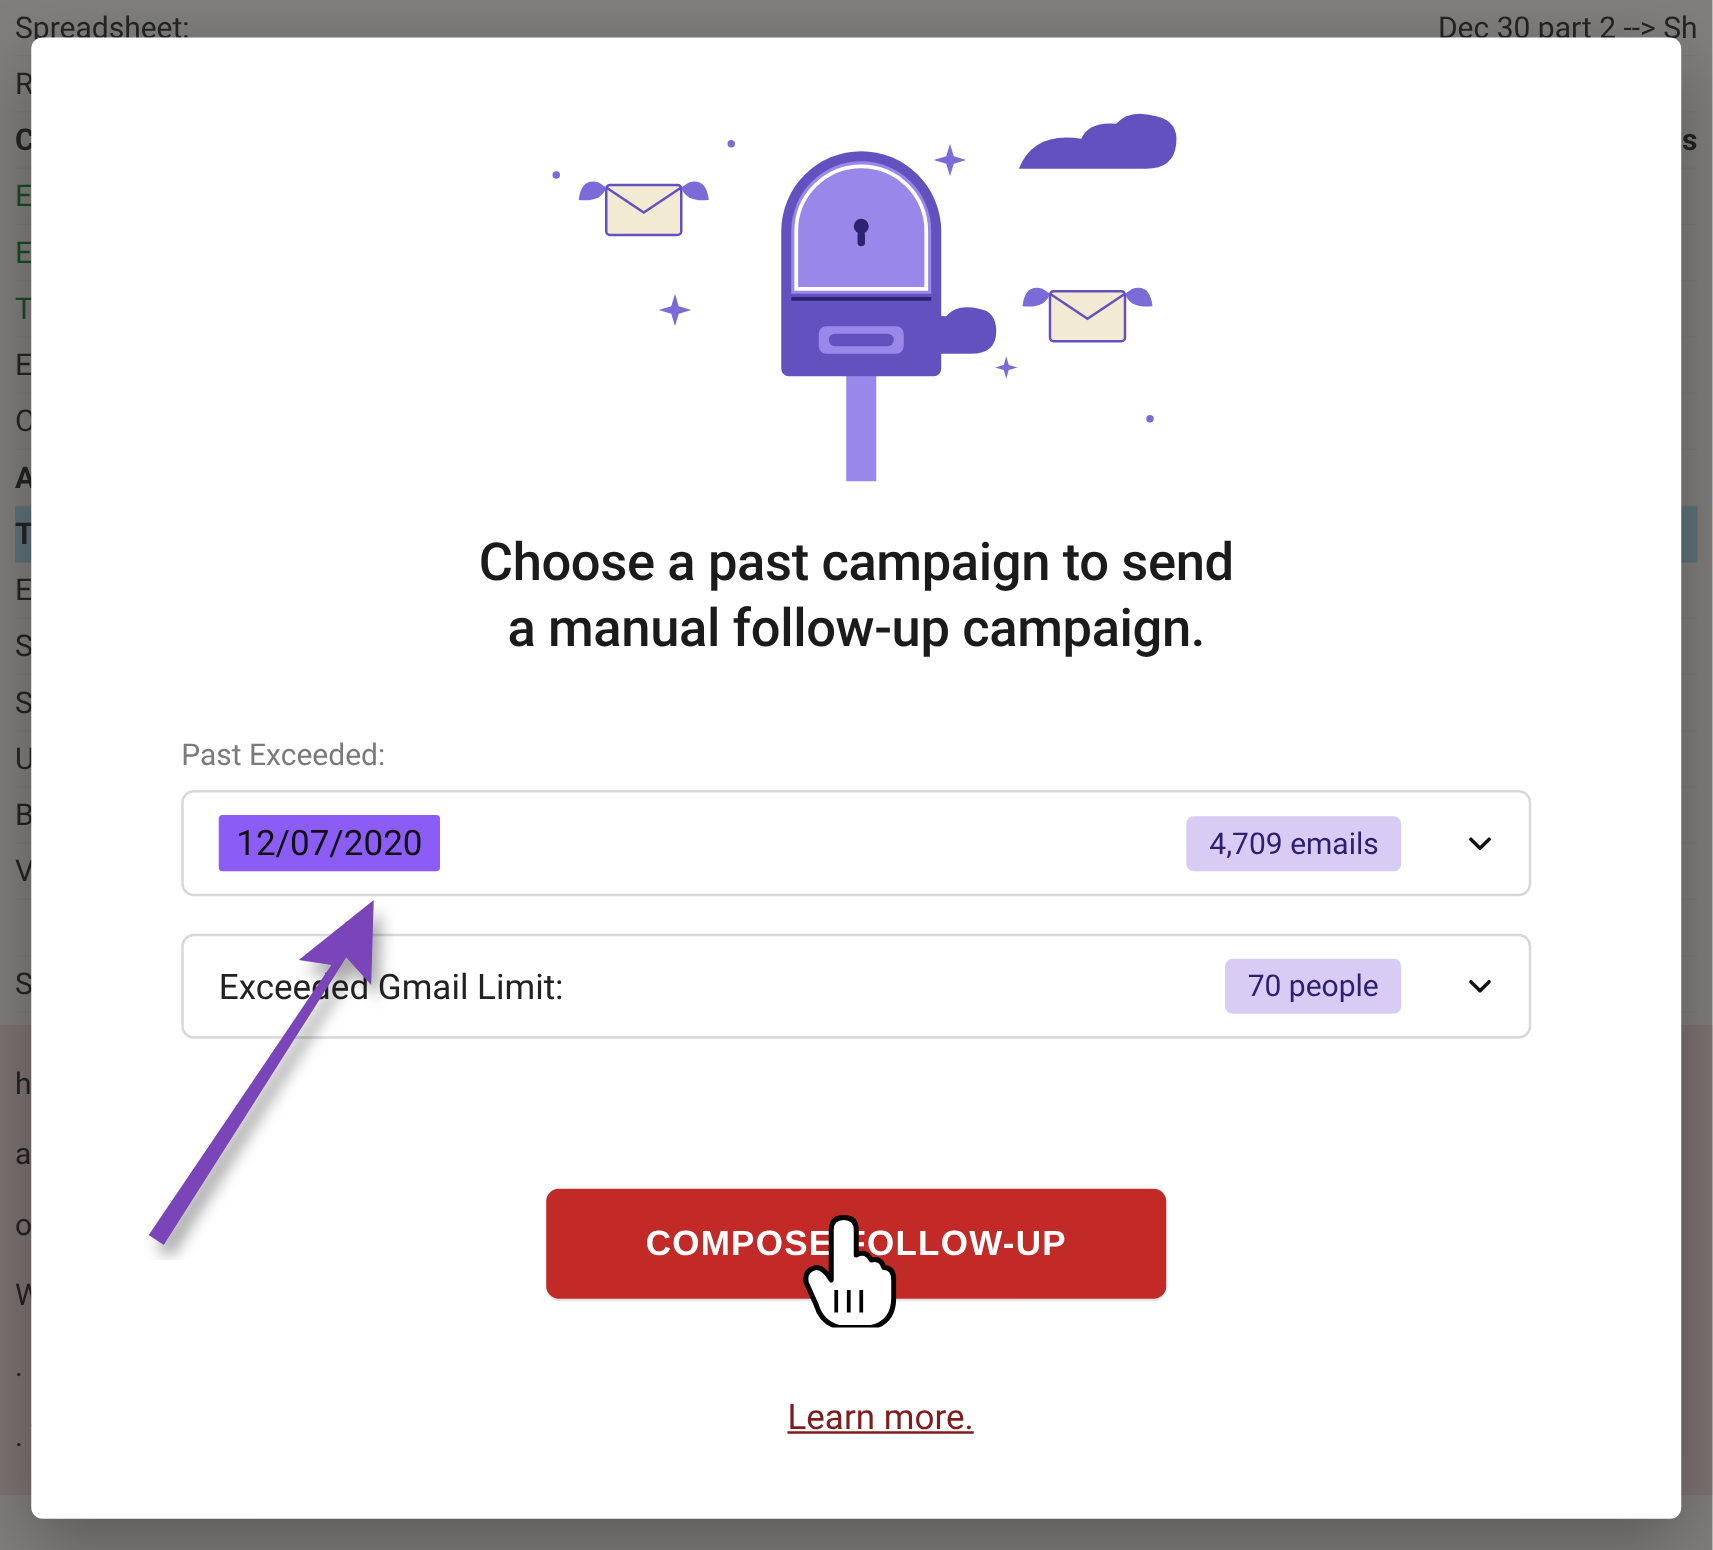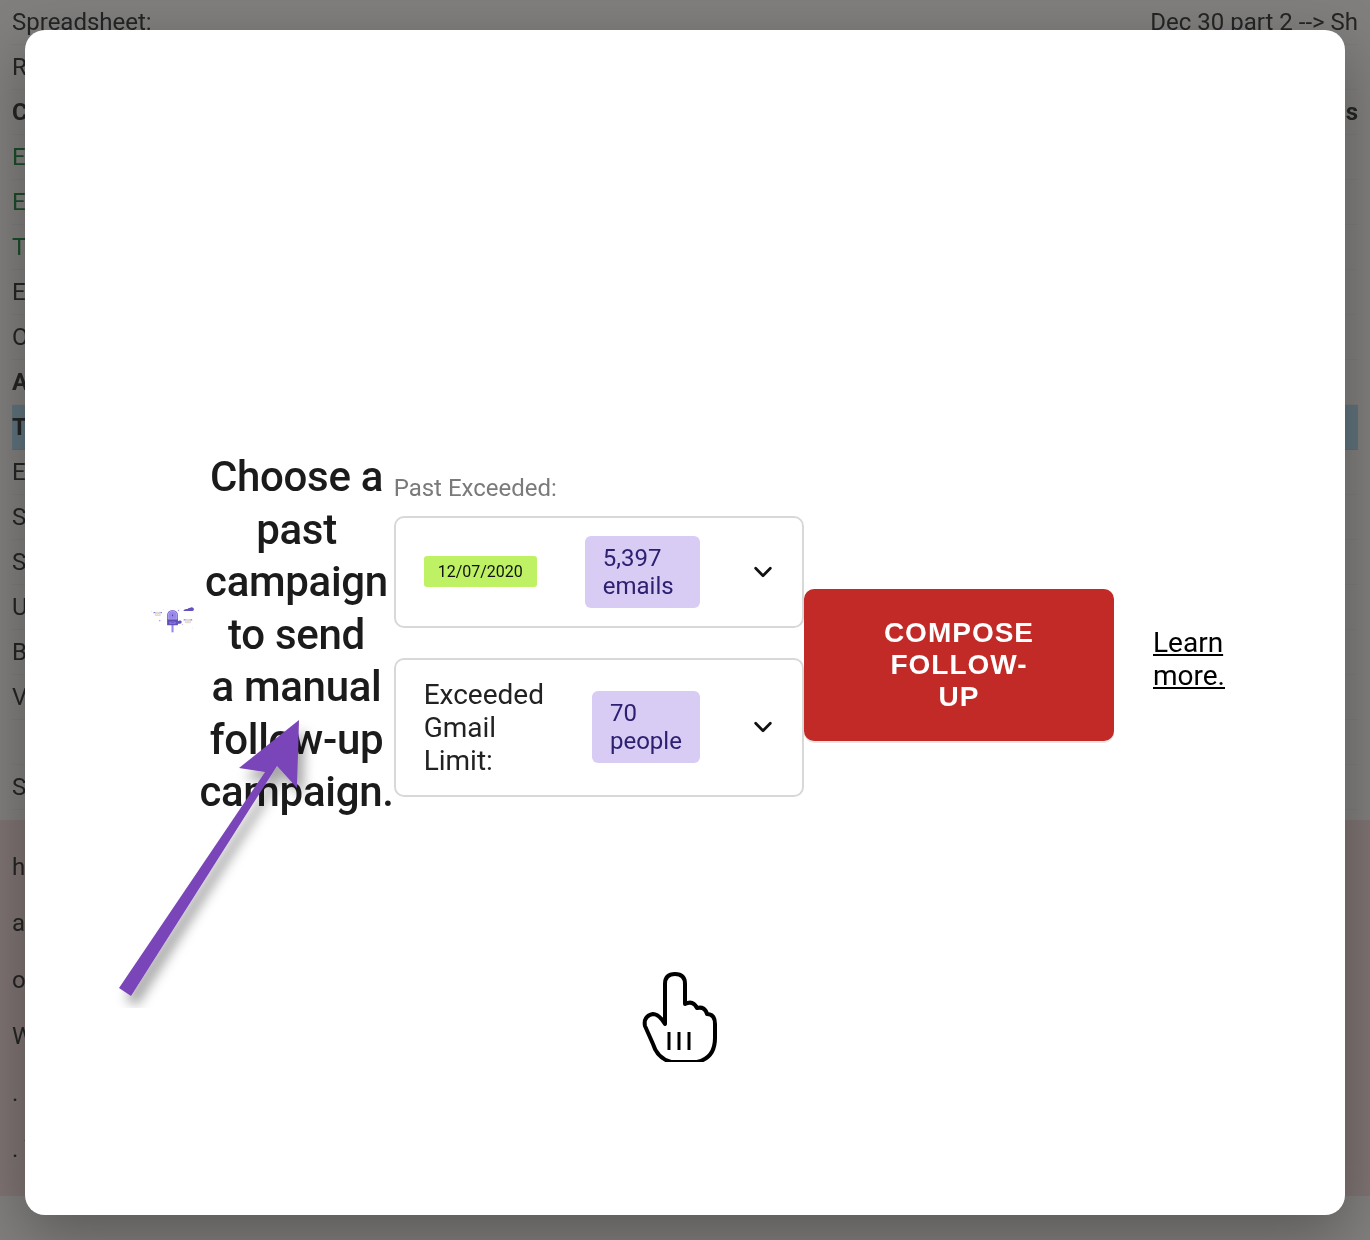--- a/index.html
+++ b/index.html
@@ -32,66 +32,66 @@
     position: absolute; inset: 0;
     background: rgba(40,40,40,0.55);
   }
   
   
   .modal {
     position: absolute;
     left: 25px; top: 30px;
     width: 1320px; height: 1185px;
     background: #fff;
-    border-radius: 20px;
+    border-radius: 9px;
     box-shadow: 0 20px 60px rgba(0,0,0,0.3);
     padding: 55px 120px 60px 120px;
-    display: flex; flex-direction: row; align-items: center;
+    display: flex; flex-direction: column; align-items: center;
   }
   
   .illus { width: 640px; height: 310px; }
   
   .heading {
     font-size: 42px; font-weight: 500; color: #1b1b1b;
     text-align: center; line-height: 1.25; margin-top: 30px;
     letter-spacing: -0.3px;
   }
   
   .form { width: 100%; margin-top: 60px; }
   .label { font-size: 24px; color: #7a7a7a; margin-bottom: 14px; }
   
   .select {
     width: 100%; border: 2px solid #d8d8d8; border-radius: 10px;
     padding: 18px 28px; display: flex; align-items: center; gap: 24px;
     font-size: 28px; color: #222; cursor: pointer; background: #fff;
     margin-bottom: 30px; position: relative;
   }
   .select .date-chip {
-    background: #bef264; padding: 6px 14px; border-radius: 3px;
-    font-size: 16px; color: #111;
+    background: #8b5cf6; padding: 6px 14px; border-radius: 3px;
+    font-size: 28px; color: #111;
   }
   .select .title { flex: 0 1 auto; }
   .select .spacer { flex: 1; }
   .select .count-chip {
     background: #d8ccf5; padding: 8px 18px; border-radius: 6px;
     font-size: 24px; color: #2d2070;
   }
   .select .chev { margin-left: 28px; }
   .select .chev svg { width: 22px; height: 22px; display: block; }
   
   .compose-btn {
     margin-top: 90px;
     background: #c12a27; color: #fff; border: none;
     padding: 28px 80px; font-size: 28px; font-weight: 700;
     letter-spacing: 1px; border-radius: 10px; cursor: pointer;
     box-shadow: 0 2px 0 rgba(0,0,0,0.1);
   }
   
   .learn {
-    margin-top: 78px; font-size: 28px; color: #000000;
+    margin-top: 78px; font-size: 28px; color: #7f1d1d;
     text-decoration: underline; cursor: pointer; margin-left: 39px;
   }
   
   
   .arrow-anno {
     position: absolute;
     left: 64px; top: 688px;
     width: 240px; height: 290px;
     pointer-events: none;
   }
@@ -224,21 +224,21 @@
     <span>Choose a past campaign to send</span><br>
     <span>a manual follow-up campaign.</span>
   </h1>
 
   <div class="form">
     <div class="label">Past Exceeded:</div>
 
     <div class="select">
       <span class="date-chip">12/07/2020</span>
       <span class="spacer"></span>
-      <span class="count-chip">5,397 emails</span>
+      <span class="count-chip">4,709 emails</span>
       <span class="chev">
         <svg viewBox="0 0 24 24">
             <path d="M4 8 L12 16 L20 8" fill="none" stroke="#111" stroke-width="3" stroke-linecap="round" stroke-linejoin="round"></path>
           </svg>
       </span>
     </div>
 
     <div class="select">
       <span class="title">Exceeded Gmail Limit:</span>
       <span class="spacer"></span>

